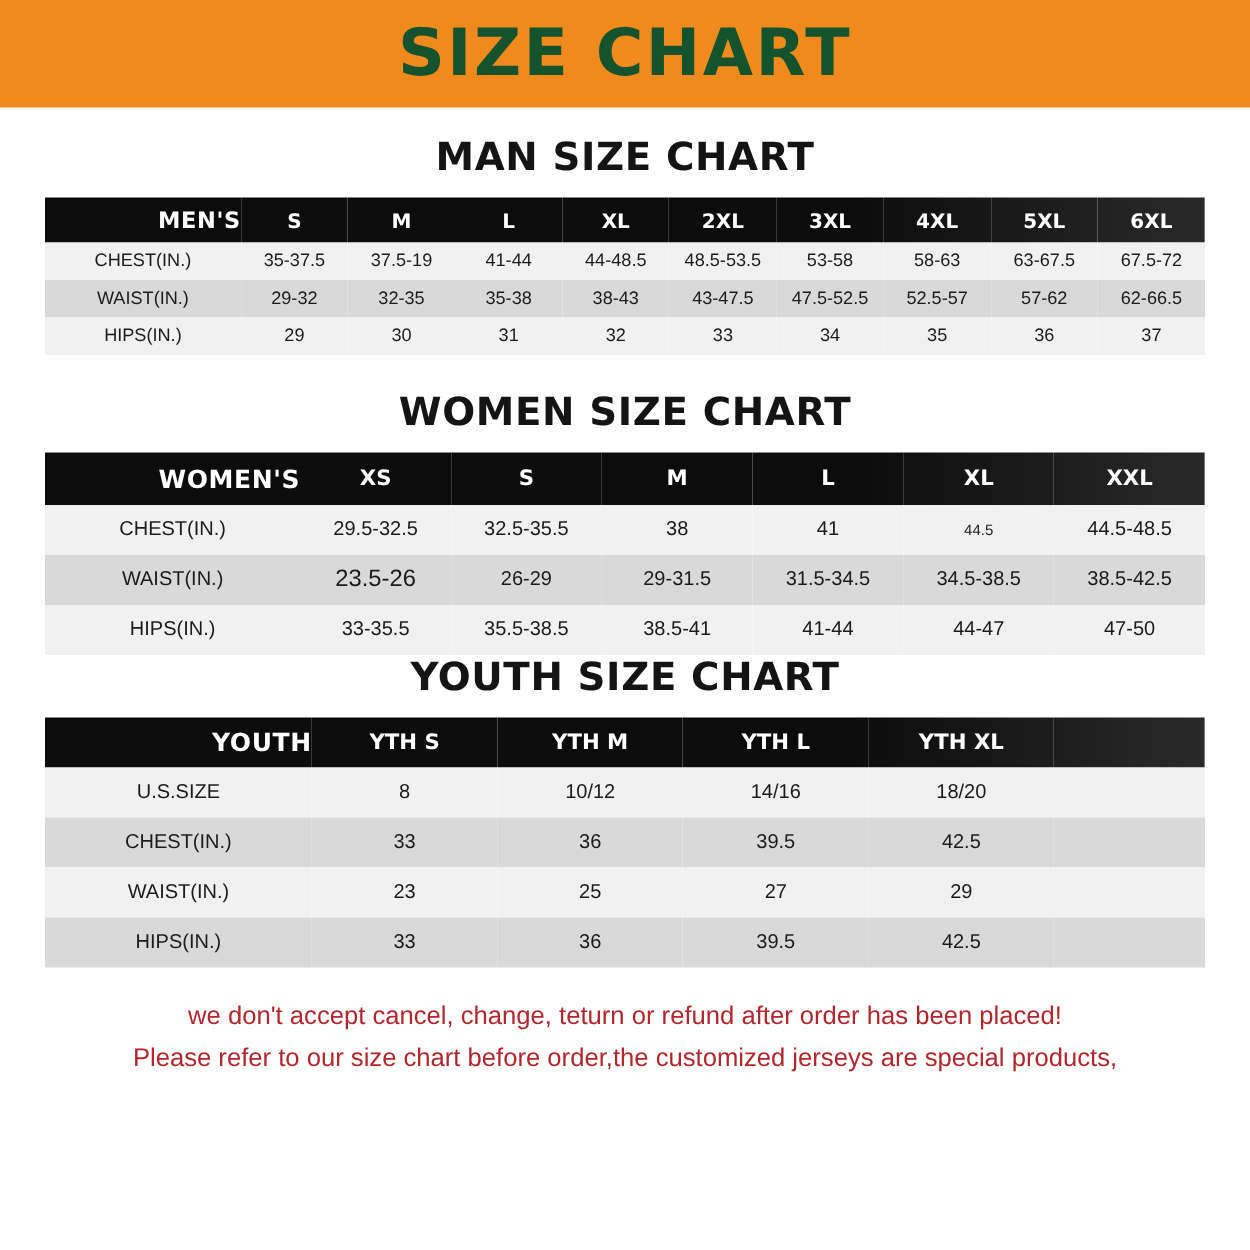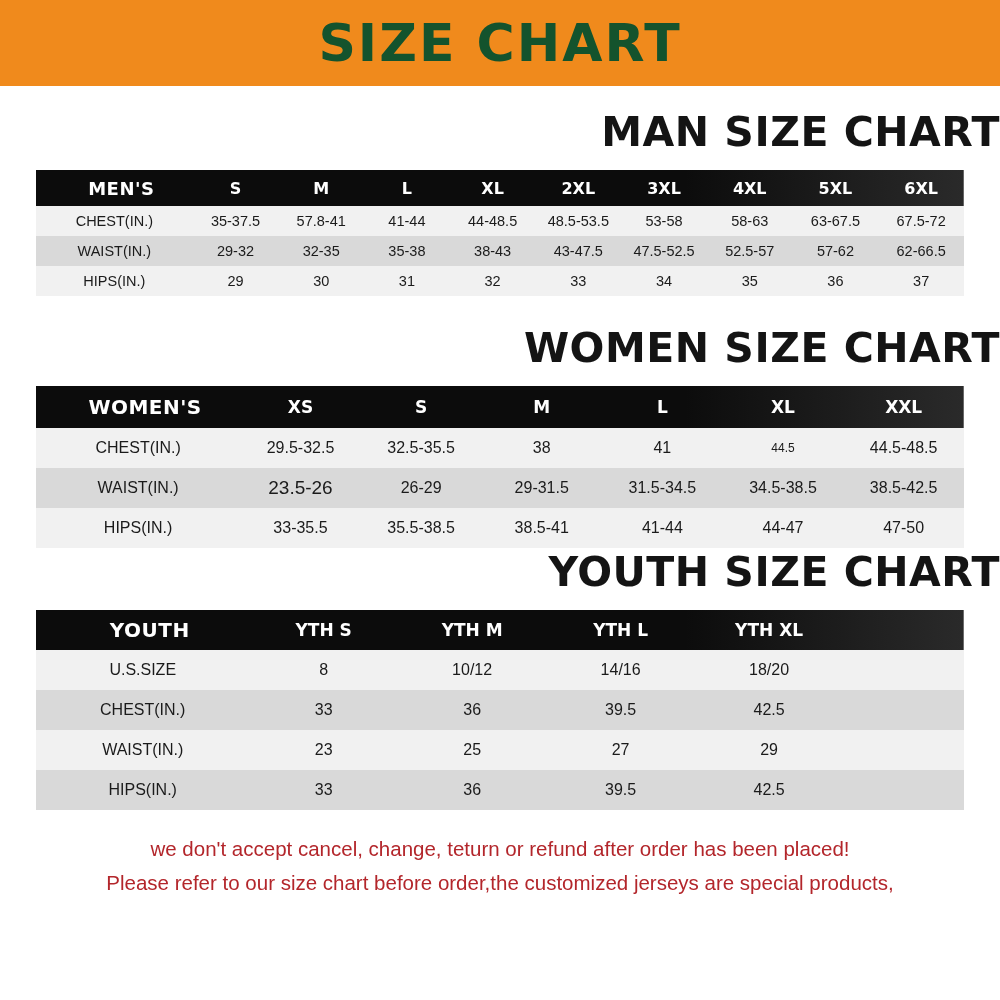--- a/index.html
+++ b/index.html
@@ -32,24 +32,24 @@
     font-family: "DejaVu Sans", sans-serif;
     font-weight: bold;
     font-size: 52px;
     letter-spacing: 2px;
     color: #14532d;
     text-transform: uppercase;
   }
 
   
   .section-title {
-    text-align: right;
+    text-align: center;
     font-family: "DejaVu Sans", sans-serif;
     font-weight: bold;
-    font-size: 41px;
+    font-size: 31px;
     color: #141414;
     letter-spacing: 0.5px;
   }
   .man-title { margin-top: 22px; }
   .women-title { margin-top: 28px; }
   .youth-title { }
 
   
   .table-wrap {
     padding: 0 36px;
@@ -73,21 +73,21 @@
   .hdr-row th {
     font-family: "DejaVu Sans", sans-serif;
     font-weight: bold;
     font-size: 16px;
     color: #ffffff;
     text-align: center;
     vertical-align: middle;
     height: 36px;
   }
   .hdr-row th.first-col {
-    text-align: center;
+    text-align: right;
     padding-left: 14px;
     font-size: 18px;
     letter-spacing: 0.5px;
   }
 
   
   .body-row {
     height: 30px;
   }
   .body-row td {
@@ -155,21 +155,21 @@
         <th>XL</th>
         <th>2XL</th>
         <th>3XL</th>
         <th>4XL</th>
         <th>5XL</th>
         <th>6XL</th>
       </tr>
       <tr class="body-row row-light">
         <td class="first-col">CHEST(IN.)</td>
         <td>35-37.5</td>
-        <td>57.8-41</td>
+        <td>37.5-19</td>
         <td>41-44</td>
         <td>44-48.5</td>
         <td>48.5-53.5</td>
         <td>53-58</td>
         <td>58-63</td>
         <td>63-67.5</td>
         <td>67.5-72</td>
       </tr>
       <tr class="body-row row-dark">
         <td class="first-col">WAIST(IN.)</td>

